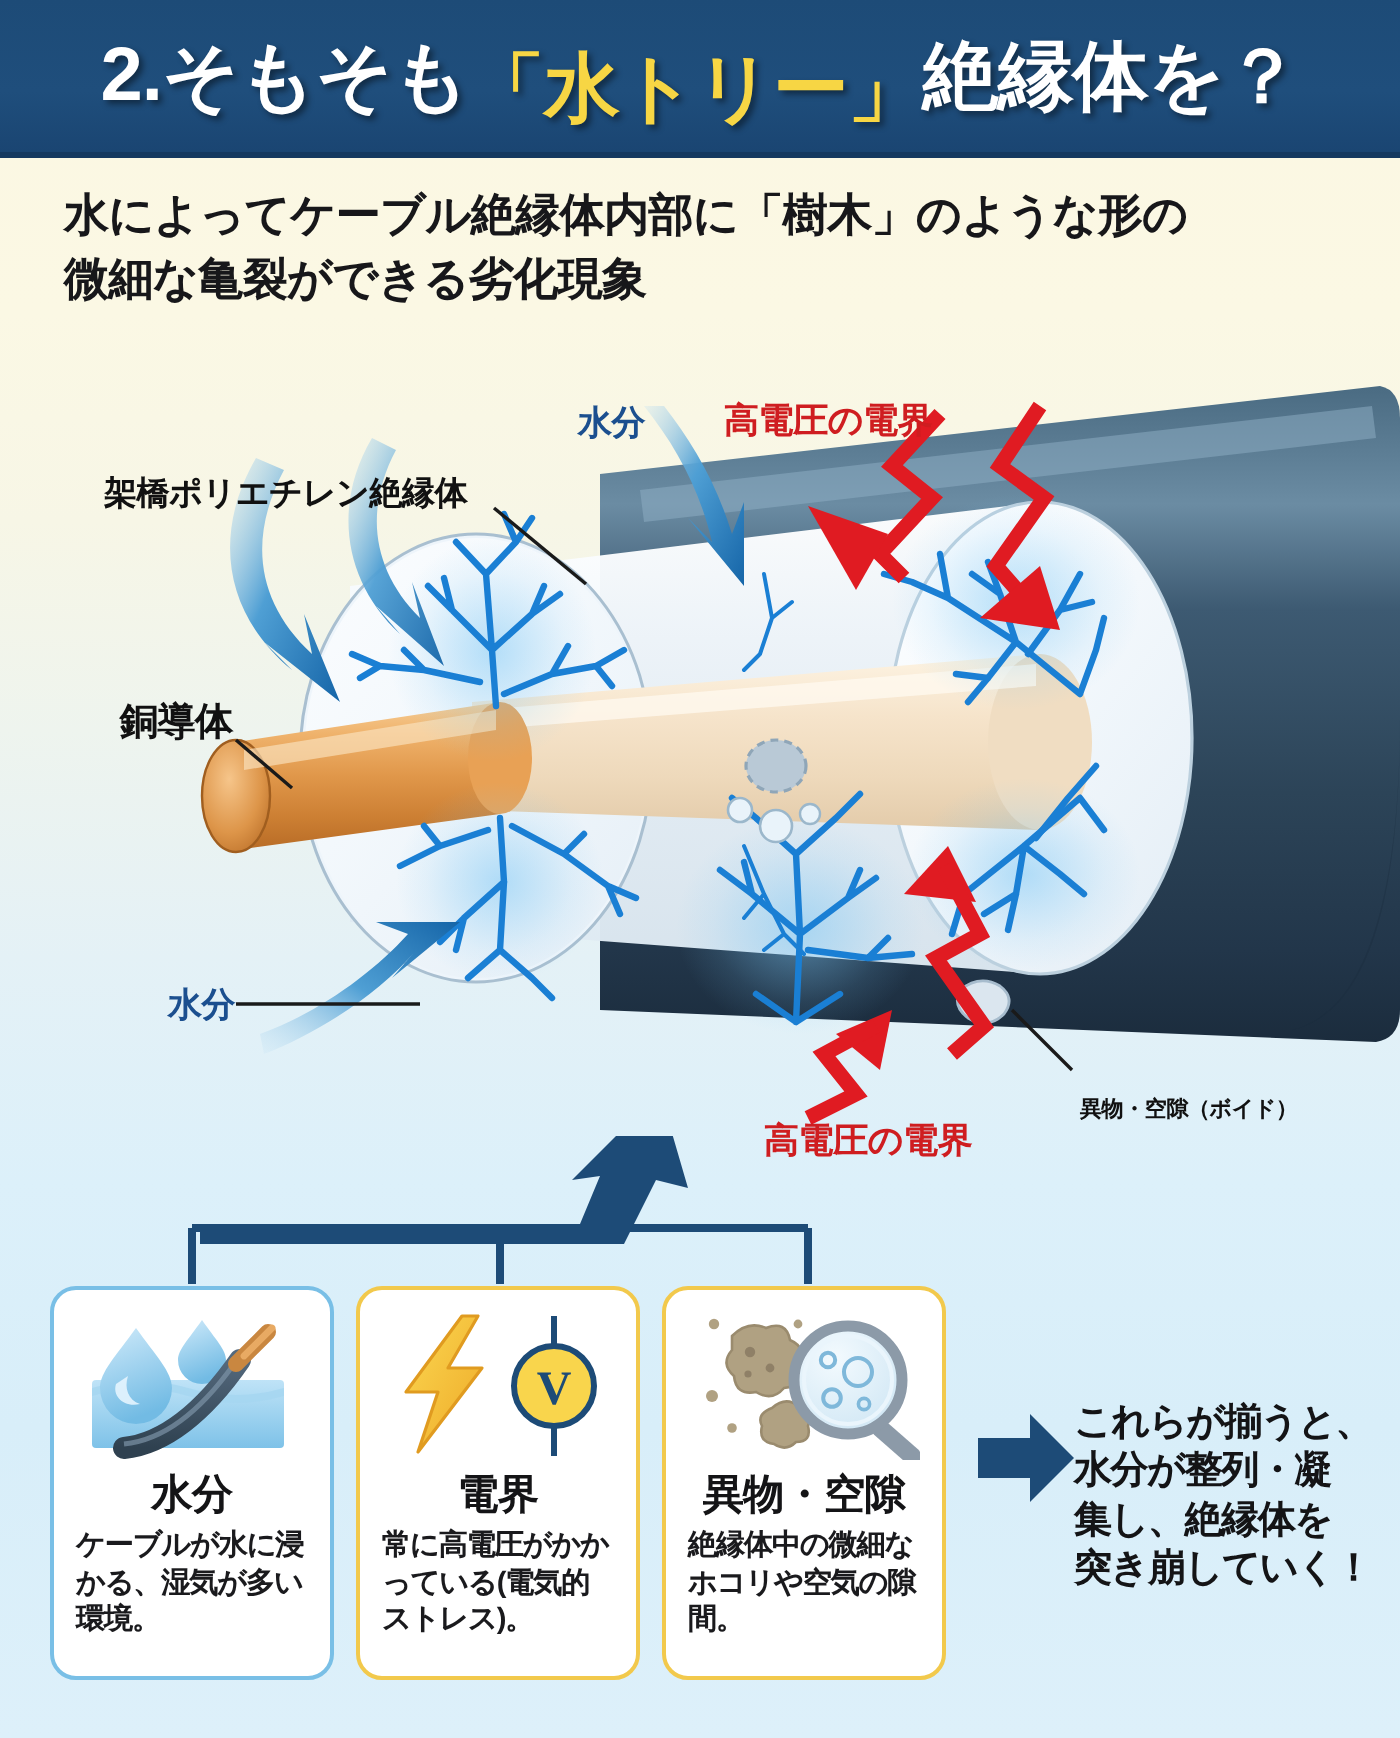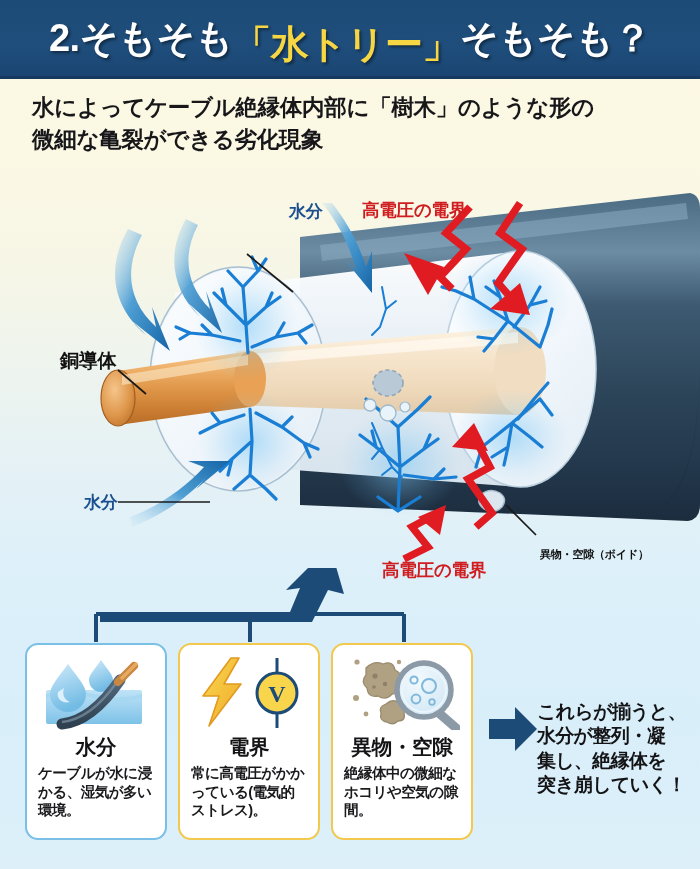--- a/index.html
+++ b/index.html
@@ -165,21 +165,21 @@
 </head>
 <body>
 
 <div id="page">
 
   <div class="header">
     <div class="header-title">
       <span>2. </span>
         <span>そもそも</span>
         <span class="hl-accent">「水トリー」</span>
-        <span>そもそも？</span>
+        <span>絶縁体を？</span>
     </div>
   </div>
 
   <div class="lead">
     <div>水によってケーブル絶縁体内部に「樹木」のような形の</div>
     <div>微細な亀裂ができる劣化現象</div>
   </div>
 
   <div class="stage">
     <svg width="700" height="400" viewBox="0 0 700 400">
@@ -367,20 +367,21 @@
         <path d="M 452,272 L 474,248 L 488,276 Z"></path>
         <path d="M 418,342 L 446,330 L 440,360 Z"></path>
       </g>
       <g fill="none" stroke="#e01b22" stroke-width="7.5">
         <path d="M 472,258 L 490,292 L 468,304 L 492,338 L 476,352"></path>
         <path d="M 438,338 L 412,352 L 428,372 L 404,384"></path>
       </g>
     </svg>
   </div>
 
+  <div class="lbl lbl-xlpe">架橋ポリエチレン絶縁体</div>
   <div class="lbl lbl-copper">銅導体</div>
   <div class="lbl lbl-void">異物・空隙（ボイド）</div>
   <div class="lbl lbl-moist-top">水分</div>
   <div class="lbl lbl-moist-left">水分</div>
   <div class="lbl lbl-field-top">高電圧の電界</div>
   <div class="lbl lbl-field-bot">高電圧の電界</div>
 
   <svg style="position:absolute;left:0;top:0;width:700px;height:869px;pointer-events:none">
     <g stroke="#1a1a1a" stroke-width="1.7" fill="none">
       <line x1="247" y1="254" x2="293" y2="292"></line>

